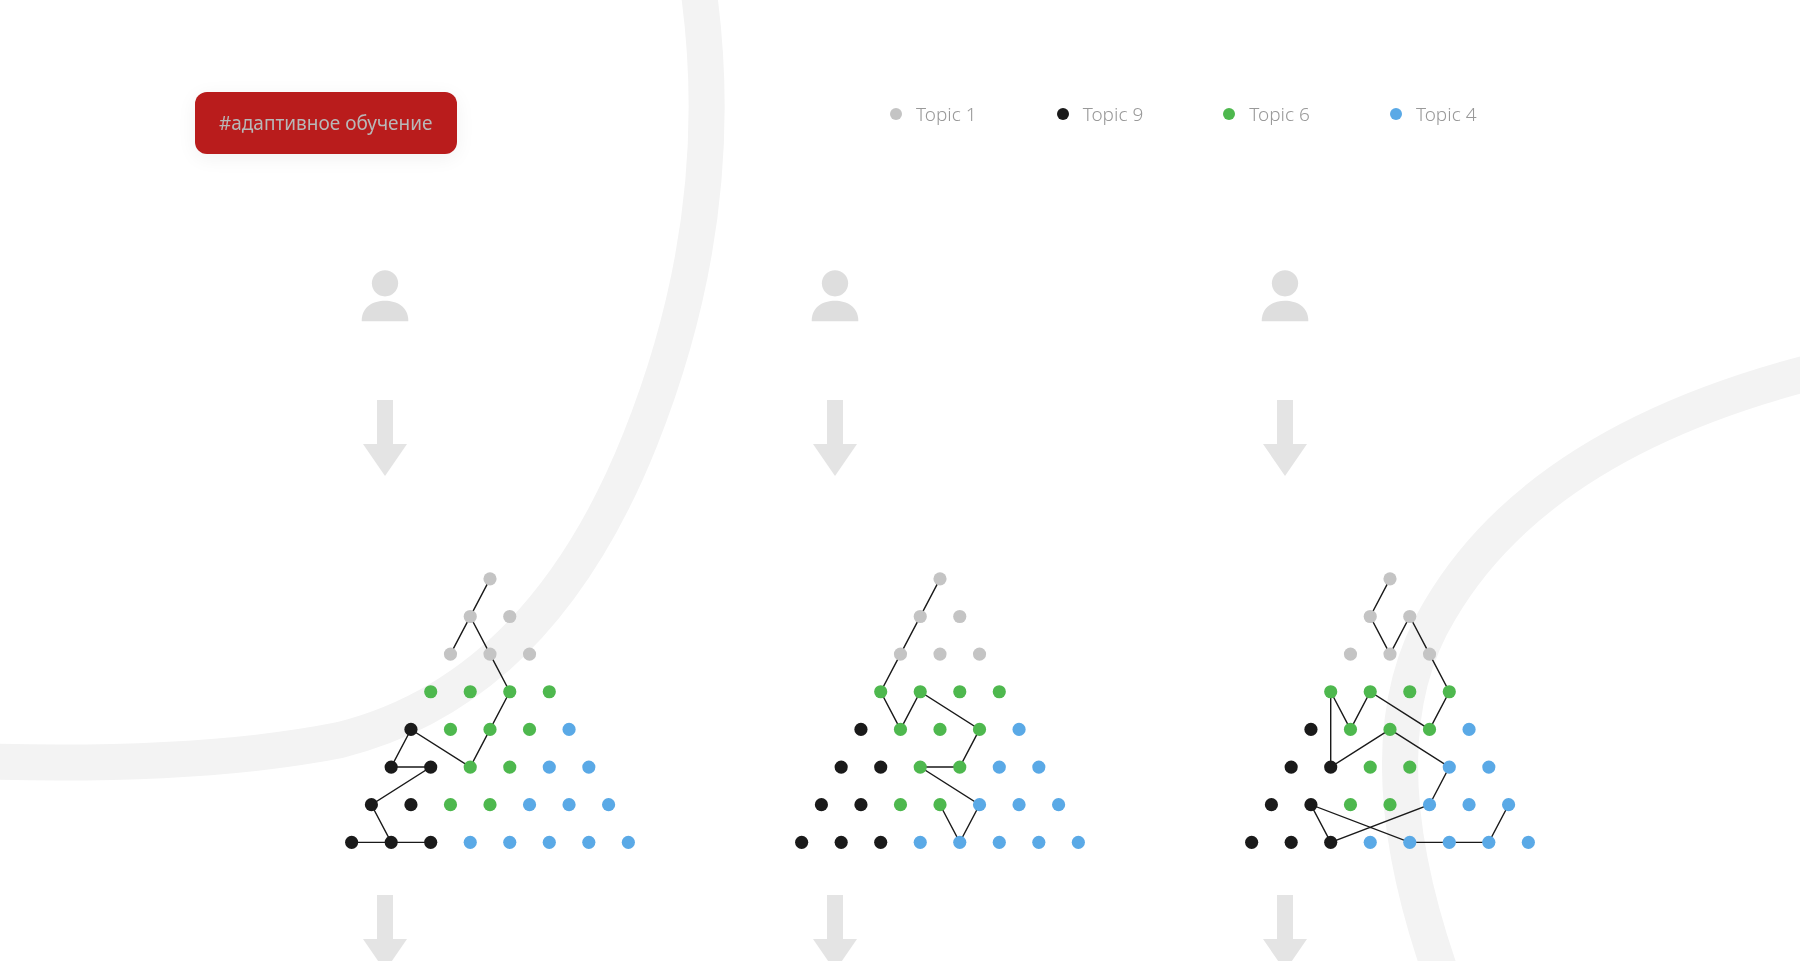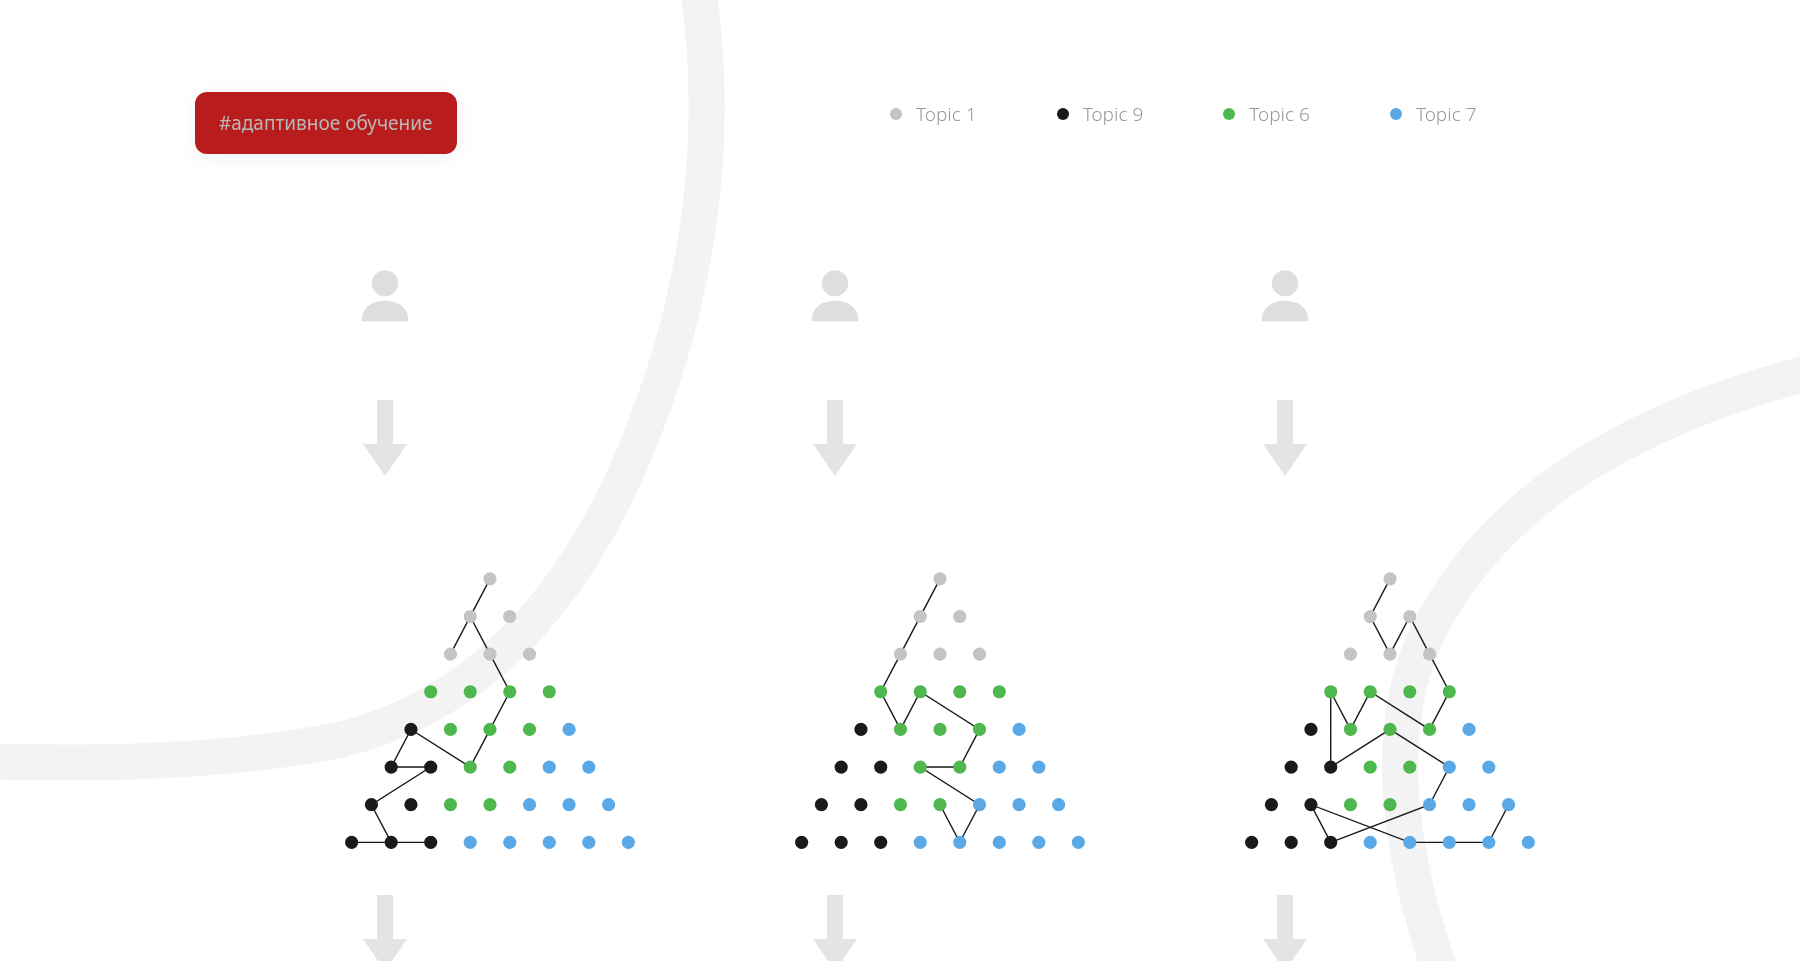--- a/index.html
+++ b/index.html
@@ -35,21 +35,21 @@
     <div class="legend-item">
       <span class="dot" style="background:#1a1a1a"></span>
       <span>Topic 9</span>
     </div>
     <div class="legend-item">
       <span class="dot" style="background:#4eb84e"></span>
       <span>Topic 6</span>
     </div>
     <div class="legend-item">
       <span class="dot" style="background:#5aa9e6"></span>
-      <span>Topic 7</span>
+      <span>Topic 4</span>
     </div>
   </div>
 
 <div id="columns">
     <div class="user-badge" style="left:305px;top:215px">
       <svg class="badge-border" viewBox="0 0 160 160">
         <path d="M80 6 C 118 6 154 42 154 80 C 154 118 118 154 80 154 C 42 154 6 118 6 80 C 6 42 42 6 80 6 Z" transform="rotate(12 80 80)" fill="none" stroke="url(#grad1)" stroke-width="5"></path>
       </svg>
       <svg class="user-icon" width="70" height="70" viewBox="0 0 24 24">
         <circle cx="12" cy="8" r="4.5"></circle>

